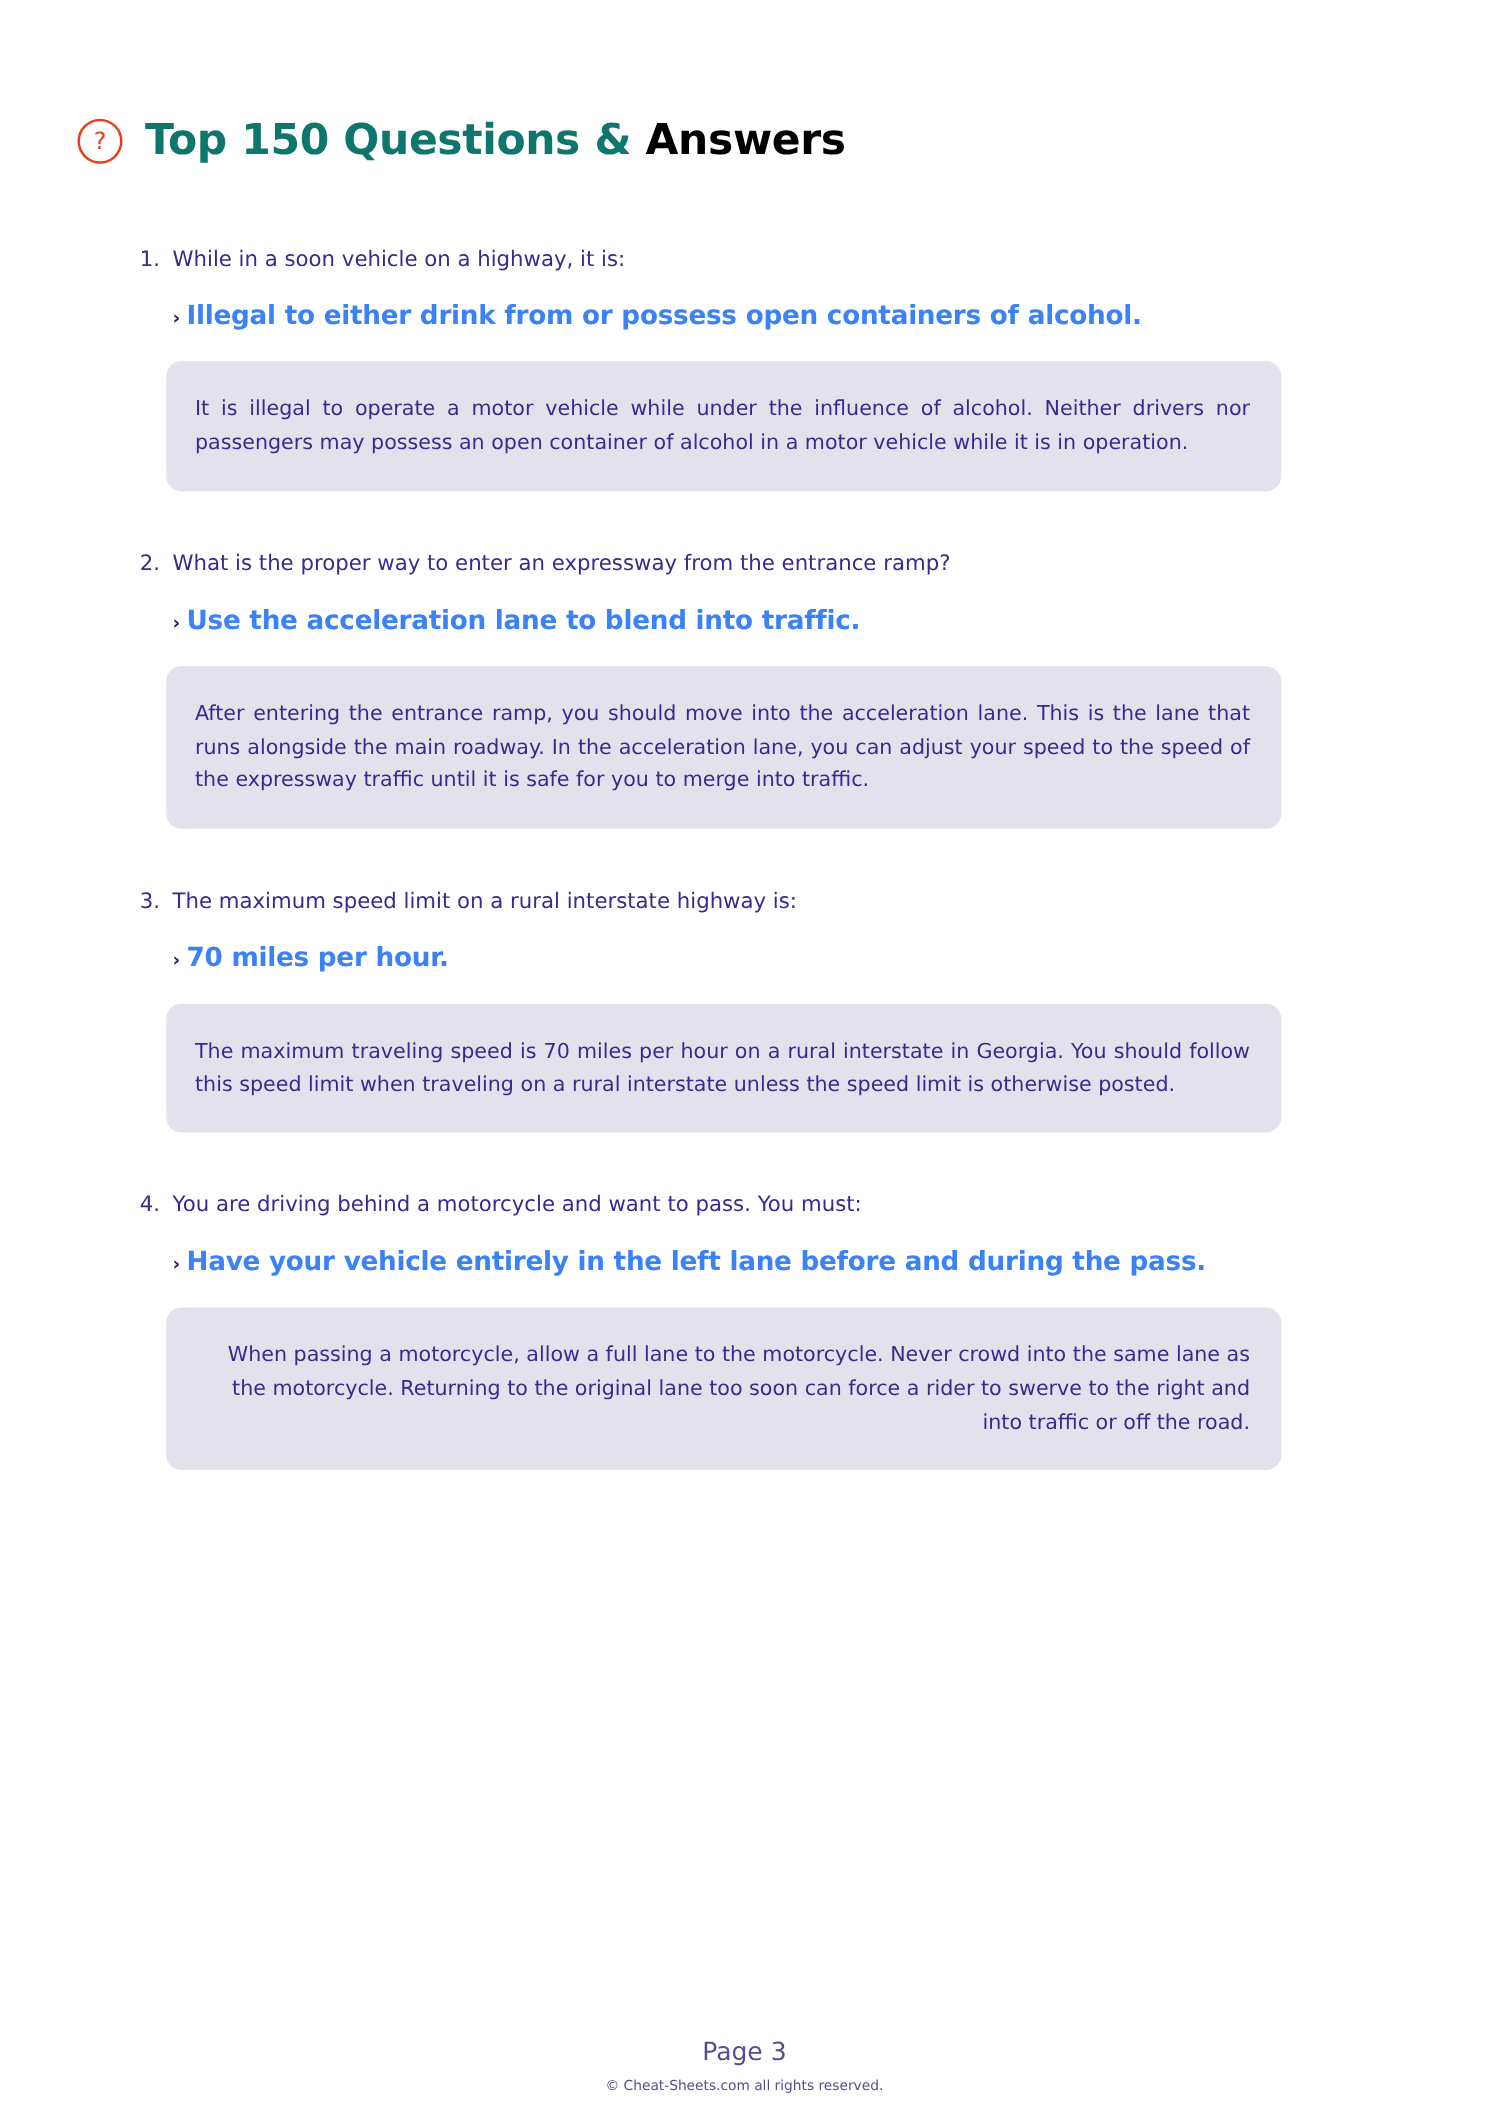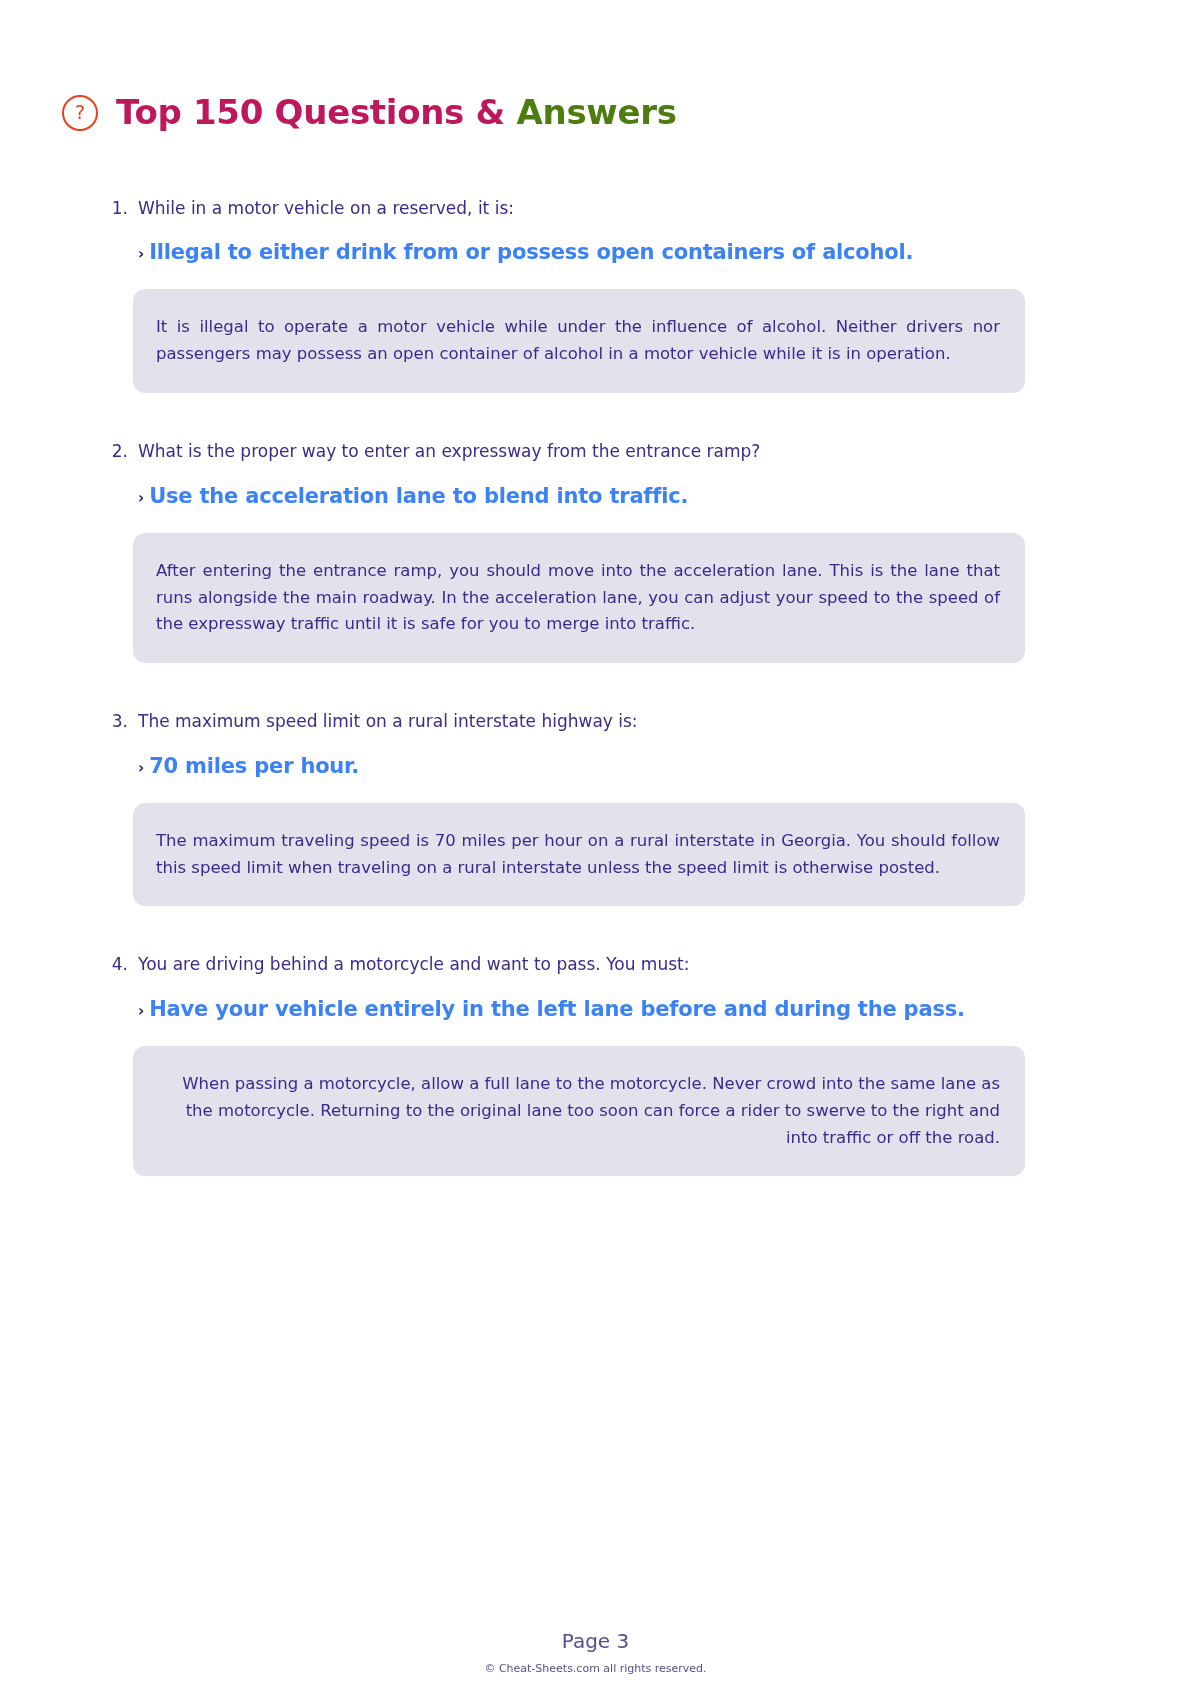--- a/index.html
+++ b/index.html
@@ -44,22 +44,22 @@
   }
   .qmark-icon svg { display: block; }
 
   .header-title {
     font-size: 34px;
     font-weight: bold;
     letter-spacing: -0.3px;
     line-height: 1;
     white-space: nowrap;
   }
-  .title-main { color: #be185d; }
-  .title-accent { color: #4d7c0f; }
+  .title-main { color: #0f766e; }
+  .title-accent { color: #000000; }
 
   
   .qa-list {
     margin: 44px 0 0 0;
     padding: 0;
     list-style: none;
   }
   .qa-item {
     position: relative;
     margin-bottom: 46px;
@@ -160,21 +160,21 @@
       <span class="title-main">Top 150 Questions &amp;</span>
       <span class="title-accent">Answers</span>
     </h1>
   </div>
 
   <ol class="qa-list">
 
     <li class="qa-item">
       <div class="question-row">
         <span class="q-number">1.</span>
-        <span class="q-text">While in a motor vehicle on a reserved, it is:</span>
+        <span class="q-text">While in a soon vehicle on a highway, it is:</span>
       </div>
       <div class="answer-row">
         <span class="answer-chevron">›</span>
         <span class="answer-text">Illegal to either drink from or possess open containers of alcohol.</span>
       </div>
       <div class="explanation-box">
         <p class="explanation-text">It is illegal to operate a motor vehicle while under the influence of alcohol. Neither drivers nor passengers may possess an open container of alcohol in a motor vehicle while it is in operation.</p>
       </div>
     </li>
 

